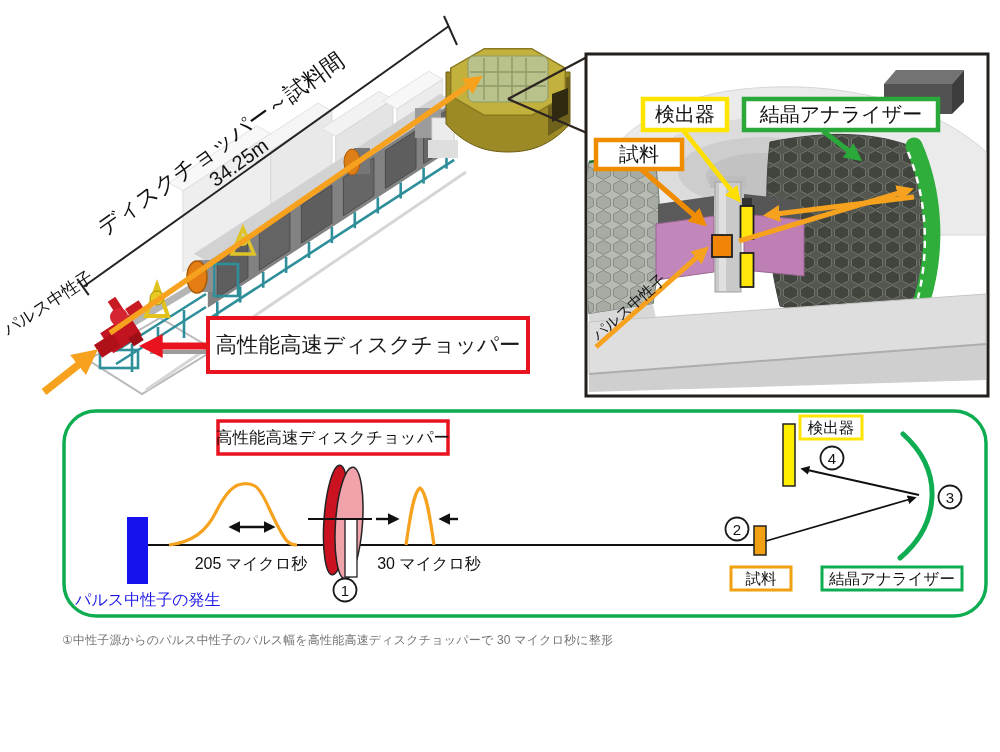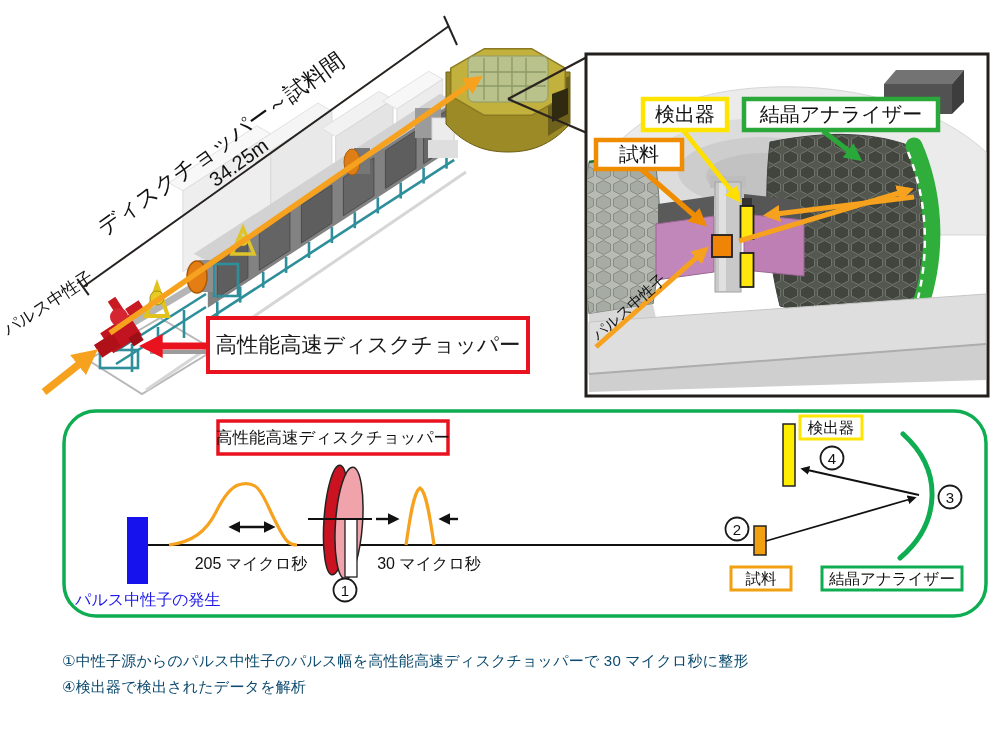--- a/index.html
+++ b/index.html
@@ -1,20 +1,20 @@
 <!DOCTYPE html>
 <html><head>
 <meta charset="utf-8">
 <style>
   html,body{margin:0;padding:0;background:#fff;}
   #stage{position:relative;width:1000px;height:752px;background:#fff;overflow:hidden;
          font-family:"Liberation Sans","DejaVu Sans",sans-serif;}
   svg text{font-family:"Liberation Sans","DejaVu Sans",sans-serif;}
-  #caption{position:absolute;left:62px;top:648px;width:910px;color:#0c4a6e;
-           font-size:15px;line-height:25.5px;letter-spacing:0.2px;}
+  #caption{position:absolute;left:62px;top:628px;width:910px;color:#737373;
+           font-size:12px;line-height:25.5px;letter-spacing:0.2px;}
 </style>
 </head>
 <body>
 
 <div id="stage">
 <svg width="1000" height="752" viewBox="0 0 1000 752">
   <defs>
     <marker id="mBlack" viewBox="0 0 10 10" refX="7" refY="5" markerWidth="5" markerHeight="5" orient="auto-start-reverse">
           <path d="M0,0 L10,5 L0,10 Z" fill="#111"></path>
         </marker>
@@ -281,15 +281,14 @@
     <circle cx="950" cy="497" r="11.5" fill="#fff" stroke="#1a1a1a" stroke-width="1.8"></circle>
     <text x="950" y="502.5" text-anchor="middle" font-size="15" fill="#111">3</text>
     <rect x="822" y="567" width="140" height="23" fill="#fff" stroke="#0ead52" stroke-width="3"></rect>
     <text x="892" y="583.5" text-anchor="middle" font-size="15.5" fill="#111">結晶アナライザー</text>
   </g>
 </svg>
 
 
 <div id="caption">
   <div>①中性子源からのパルス中性子のパルス幅を高性能高速ディスクチョッパーで 30 マイクロ秒に整形</div>
-  <div>④検出器で検出されたデータを解析</div>
 </div>
 </div>
 
 </body></html>

